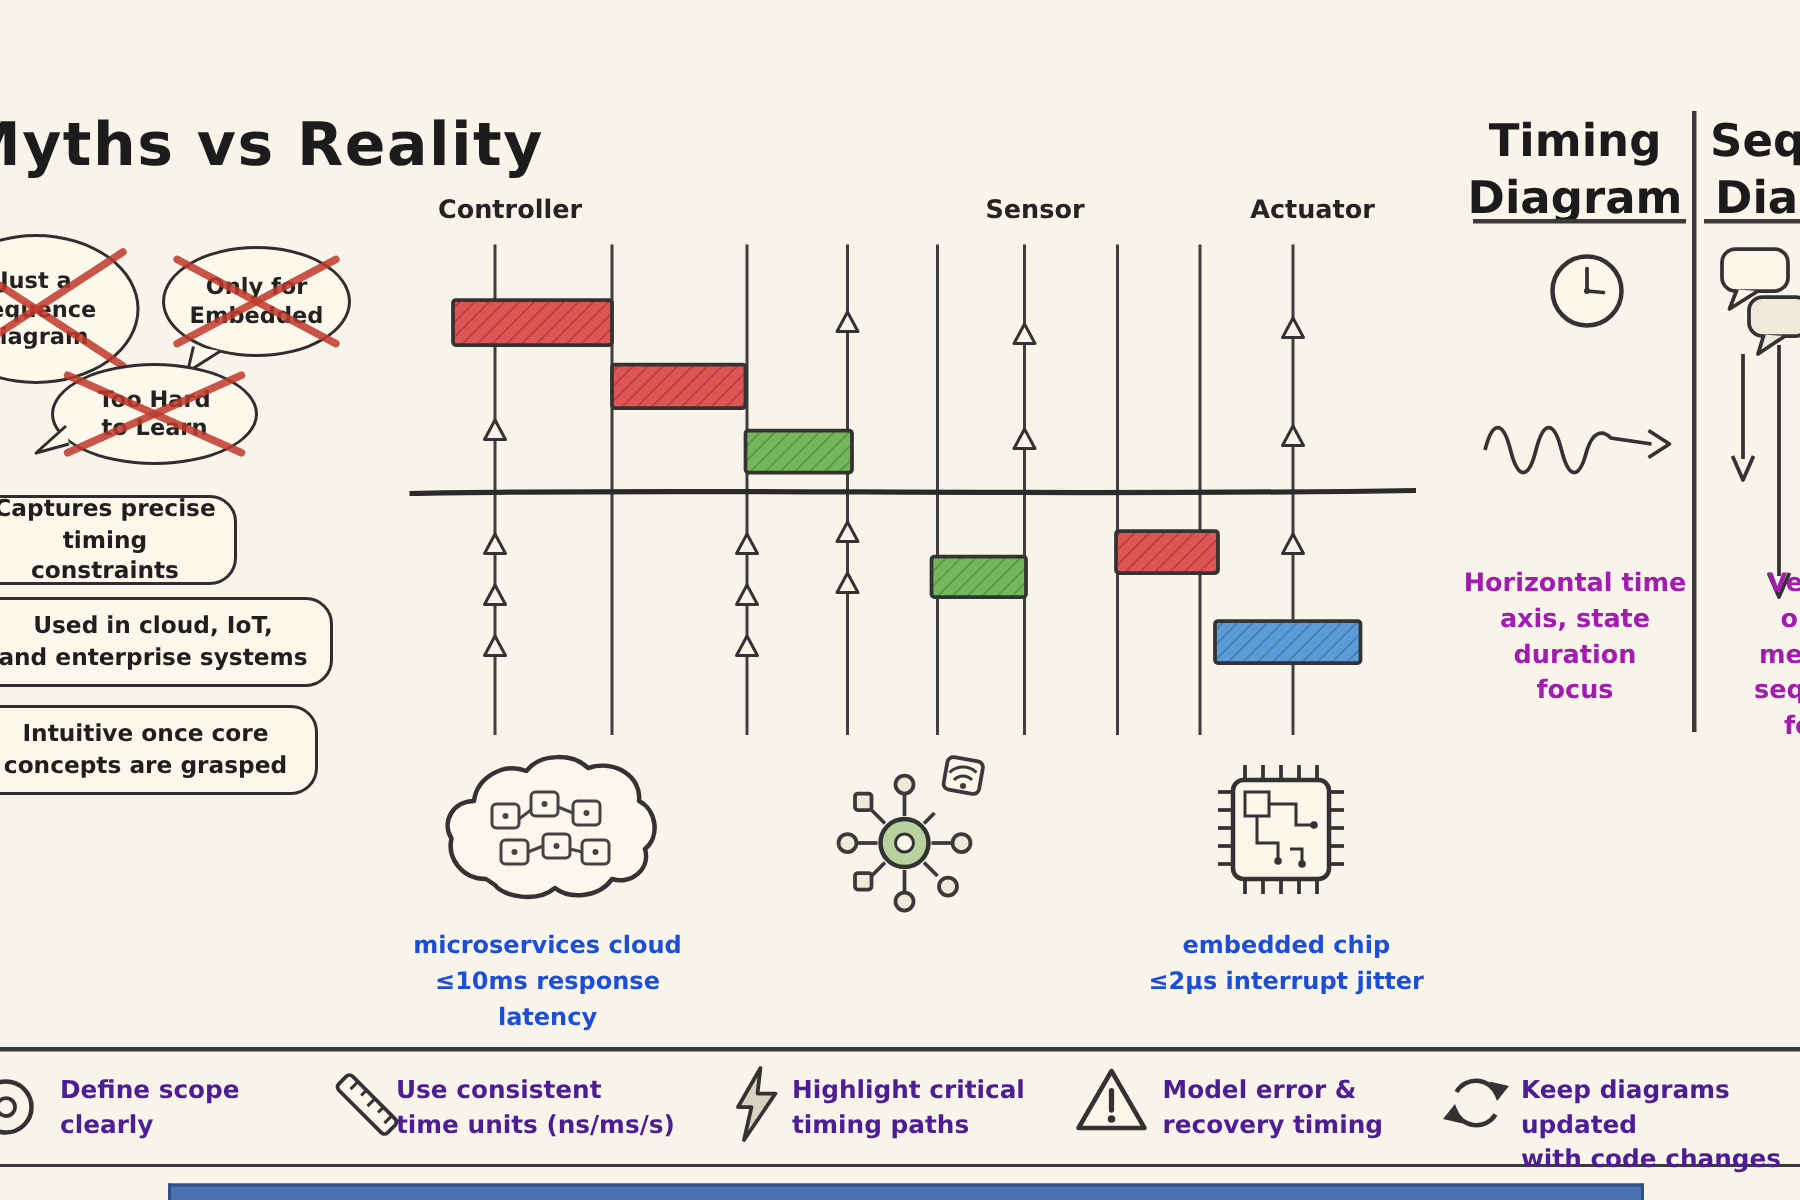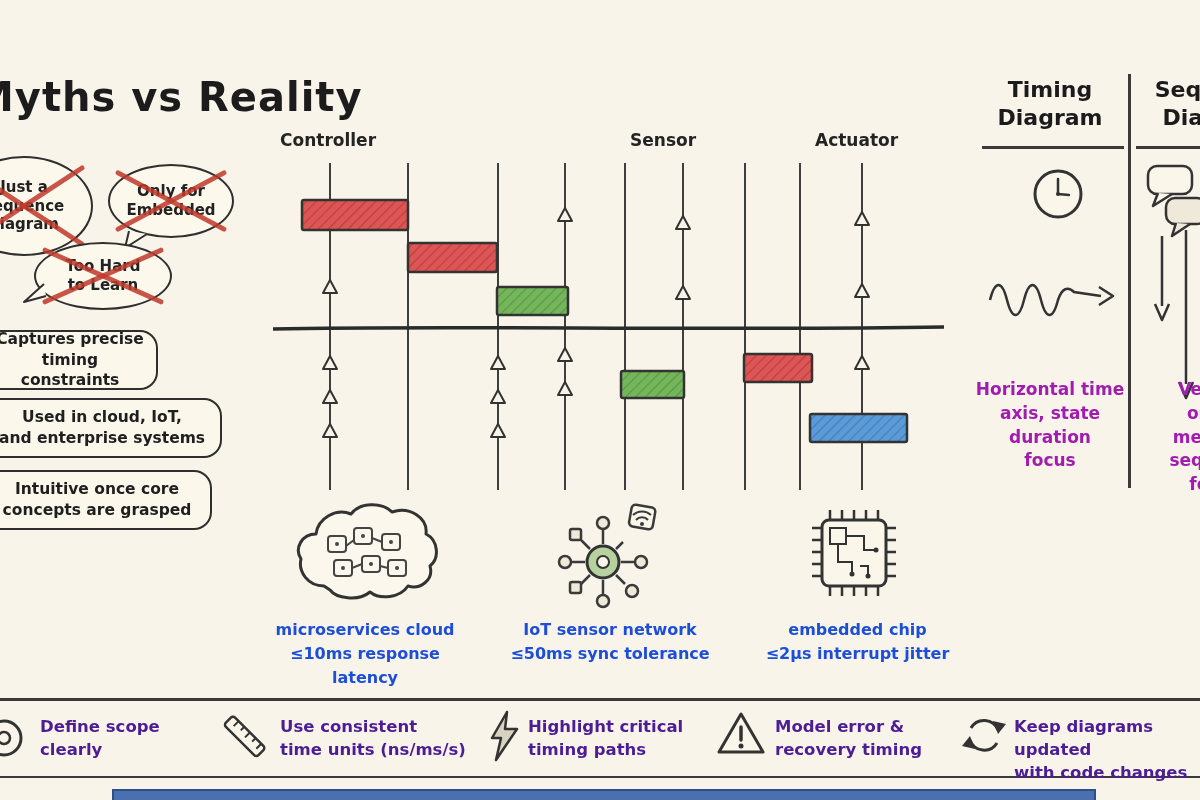--- a/index.html
+++ b/index.html
@@ -18,27 +18,27 @@
           font-size:15px;font-weight:600;color:#222;white-space:pre-line;line-height:1.25;}
   .cross{position:absolute;inset:0;width:100%;height:100%;overflow:visible;}
   .cross line{stroke:var(--myth-cross,#c0392b);stroke-width:5;stroke-linecap:round;opacity:.85;vector-effect:non-scaling-stroke;}
   .tail{position:absolute;overflow:visible;}
   
   .reality{position:absolute;border:2.5px solid #2e2e2e;border-radius:18px;background:#fbf7ea;
            display:flex;align-items:center;justify-content:center;text-align:center;
            font-size:15.5px;font-weight:600;color:#1f1f1f;white-space:pre-line;line-height:1.35;padding:4px 8px;}
   
   .tdiag{position:absolute;}
-  .lane-label{position:absolute;font-size:17px;font-weight:600;color:#242424;}
+  .lane-label{position:absolute;text-align:center;font-size:17px;font-weight:600;color:#242424;}
   .arrows polygon{fill:#f8f4ea;stroke:#333;stroke-width:2;stroke-linejoin:round;}
   
   .example-caption{position:absolute;white-space:pre-line;text-align:center;font-size:16px;font-weight:600;line-height:1.5;color:#1d4ed8;}
   .sketch{position:absolute;overflow:visible;}
   
-  .panel-title{position:absolute;text-align:center;font-size:22px;font-weight:700;white-space:pre-line;line-height:1.25;color:#1b1b1b;}
+  .panel-title{position:absolute;text-align:center;font-size:30px;font-weight:700;white-space:pre-line;line-height:1.25;color:#1b1b1b;}
   .panel-desc{position:absolute;text-align:center;font-size:17px;font-weight:600;white-space:pre-line;line-height:1.4;color:#a21caf;}
   .rule{position:absolute;background:#3a3a3a;}
   
   .tip-text{position:absolute;white-space:pre-line;font-size:16.5px;font-weight:600;line-height:1.4;color:#4c1d95;}
   .footer-bar{position:absolute;background:var(--footer-bar-blue,#4a70b0);border:2px solid #2e4f88;border-bottom:none;}
   svg{display:block;}
 </style>
 </head>
 <body>
 
@@ -245,22 +245,20 @@
     </g>
     <g fill="#333">
       <circle cx="78" cy="46" r="2.5"></circle>
         <circle cx="54" cy="70" r="2.5"></circle>
         <circle cx="70" cy="72" r="2.5"></circle>
     </g>
   </svg>
 
   <div class="example-caption" style="left:255px;top:618px;width:220px">microservices cloud
 ≤10ms response latency</div>
-  <div class="example-caption" style="left:505px;top:618px;width:210px">IoT sensor network
-≤50ms sync tolerance</div>
   <div class="example-caption" style="left:760px;top:618px;width:195px">embedded chip
 ≤2μs interrupt jitter</div>
 
   <div class="rule" style="left:1128px;top:74px;width:2.5px;height:414px"></div>
 
   <div class="panel-title" style="left:975px;top:76px;width:150px">Timing
 Diagram</div>
   <div class="panel-title" style="left:1140px;top:76px;width:150px">Sequence
 Diagram</div>
   <div class="rule" style="left:982px;top:146px;width:142px;height:2.5px"></div>
@@ -316,21 +314,21 @@
   <svg class="sketch" style="left:220px;top:710px" width="50" height="52" viewBox="0 0 50 52">
     <g transform="rotate(45 25 26)">
       <rect x="2" y="20" width="46" height="13" rx="3" fill="#faf6ea" stroke="#333" stroke-width="2.5"></rect>
       <line x1="10" y1="20" x2="10" y2="27" stroke="#333" stroke-width="2"></line>
       <line x1="18" y1="20" x2="18" y2="25" stroke="#333" stroke-width="2"></line>
       <line x1="26" y1="20" x2="26" y2="27" stroke="#333" stroke-width="2"></line>
       <line x1="34" y1="20" x2="34" y2="25" stroke="#333" stroke-width="2"></line>
       <line x1="42" y1="20" x2="42" y2="27" stroke="#333" stroke-width="2"></line>
     </g>
   </svg>
-  <div class="tip-text" style="left:280px;top:715px">Use consistent
+  <div class="tip-text" style="left:264px;top:715px">Use consistent
 time units (ns/ms/s)</div>
 
   <svg class="sketch" style="left:486px;top:710px" width="36" height="52" viewBox="0 0 36 52">
     <polygon points="21,2 6,28 15,28 10,50 31,19 19,19" fill="#d8d2c0" stroke="#333" stroke-width="2.5" stroke-linejoin="round"></polygon>
   </svg>
   <div class="tip-text" style="left:528px;top:715px">Highlight critical
 timing paths</div>
 
   <svg class="sketch" style="left:716px;top:710px" width="50" height="48" viewBox="0 0 50 48">
     <polygon points="25,4 47,42 3,42" fill="#faf6ea" stroke="#333" stroke-width="3" stroke-linejoin="round"></polygon>

